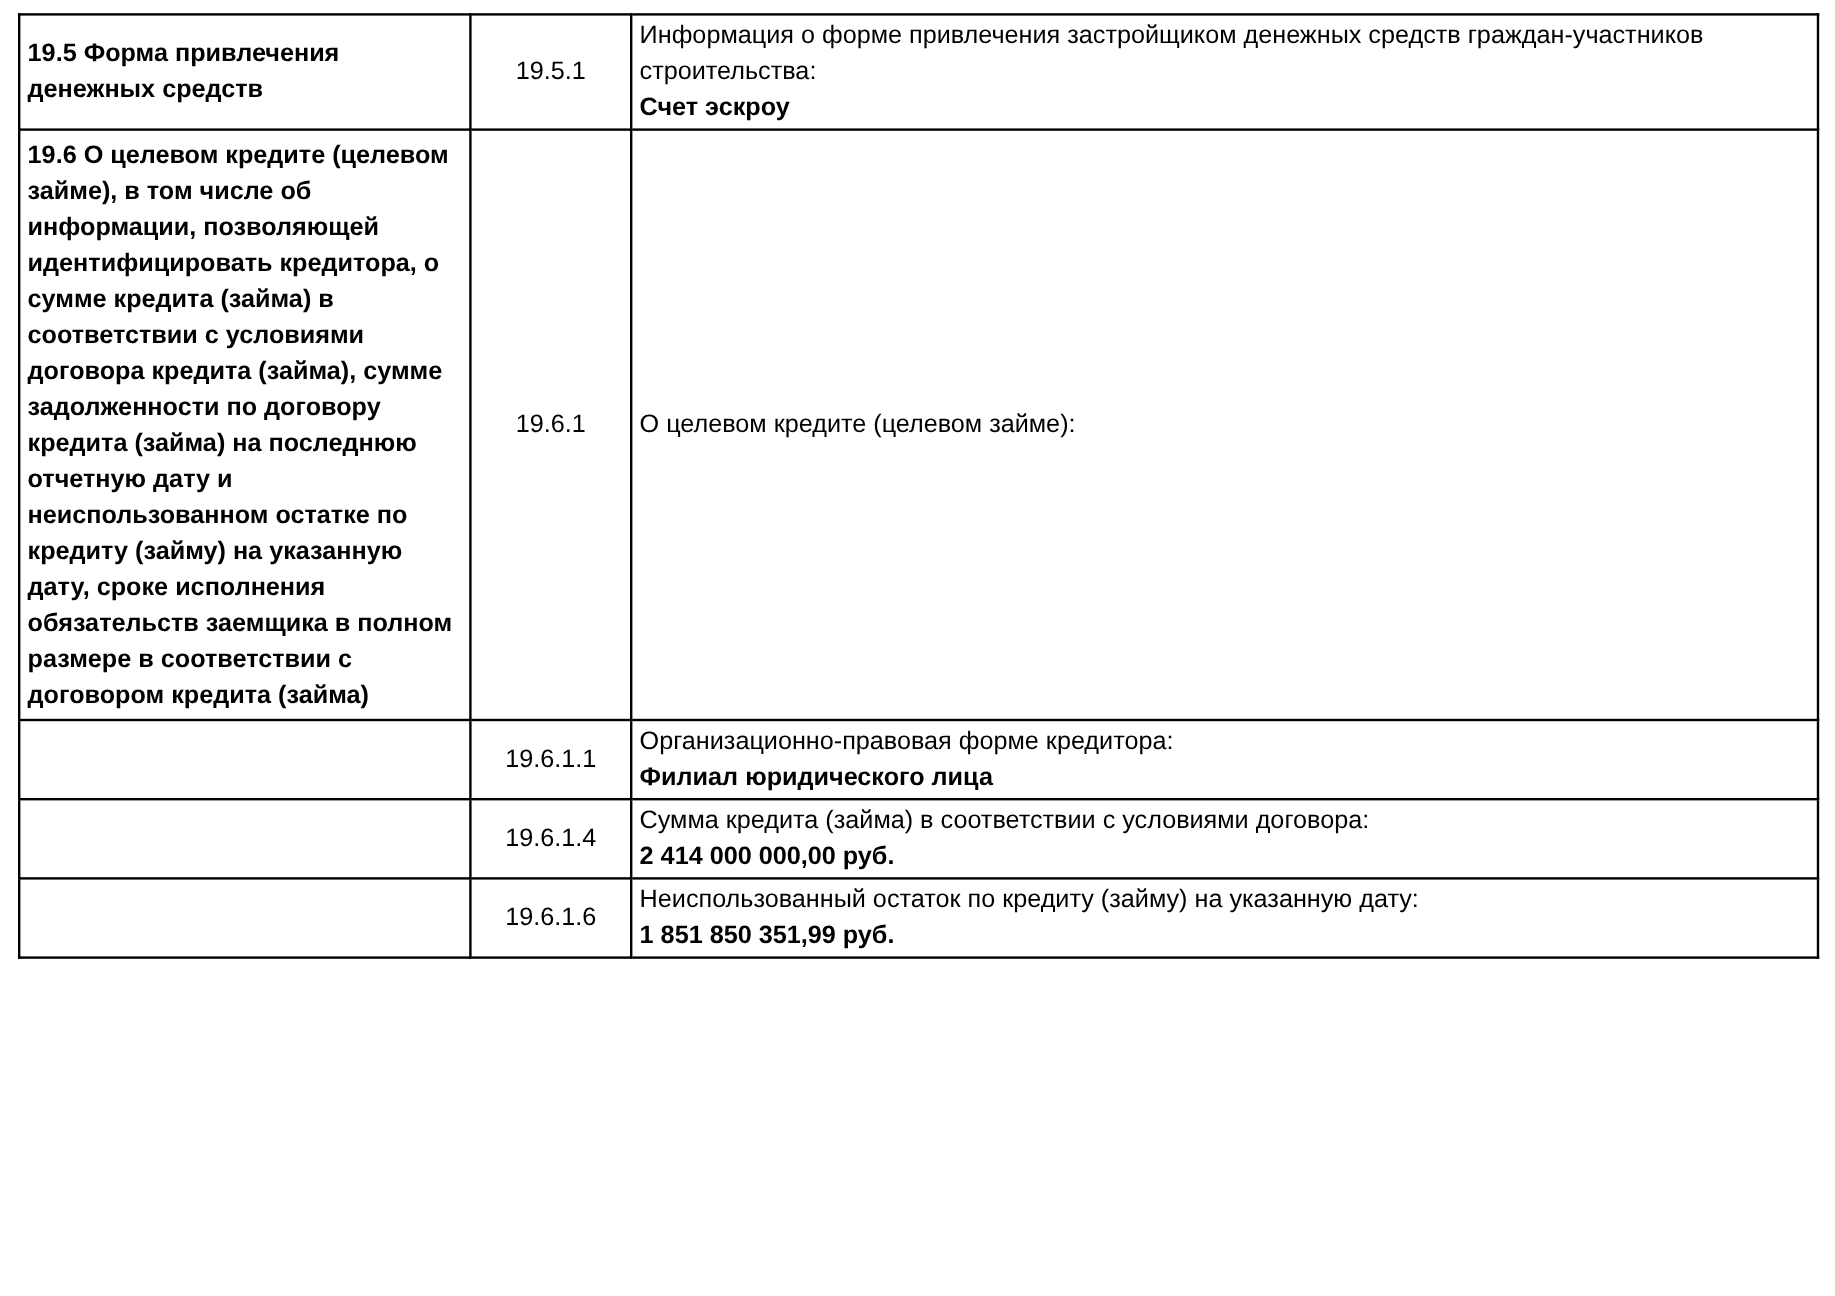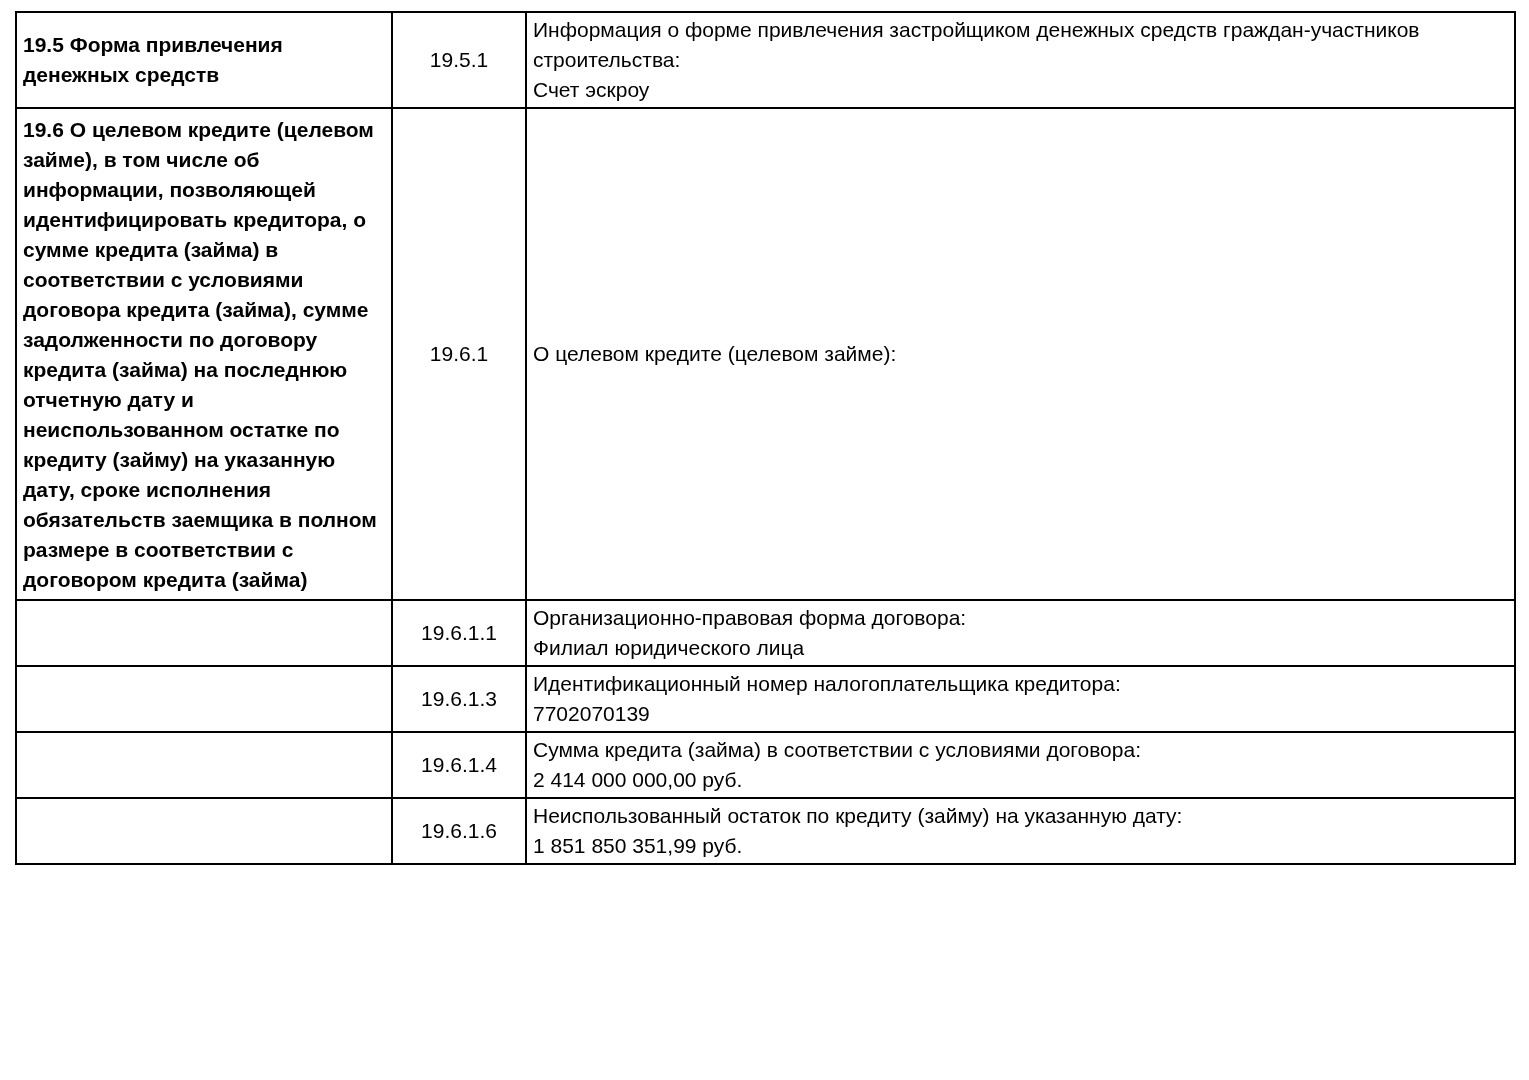--- a/index.html
+++ b/index.html
@@ -37,21 +37,21 @@
   tr.row-h1 { height: 92px; }
   tr.row-h2 { height: 492px; }
   tr.row-h3 { height: 66px; }
 
   td.section-cell { vertical-align: middle; padding-left: 7px; font-weight: bold; }
   tr.row-h2 td.section-cell { vertical-align: top; padding-top: 6px; }
   td.number-cell { vertical-align: middle; text-align: center; }
   td.content-cell { vertical-align: middle; }
 
   .field-label { font-weight: normal; }
-  .field-value { font-weight: normal; }
+  .field-value { font-weight: bold; }
 </style>
 </head>
 <body>
 
 <table class="decl">
   <colgroup>
     <col class="c-section">
     <col class="c-number">
     <col class="c-content">
   </colgroup>
@@ -69,30 +69,22 @@
       <td class="number-cell">19.6.1</td>
       <td class="content-cell">
         <div class="field-label">О целевом кредите (целевом займе):</div>
         <div class="field-value"></div>
       </td>
     </tr>
     <tr class="row-h3">
       <td class="section-cell"></td>
       <td class="number-cell">19.6.1.1</td>
       <td class="content-cell">
-        <div class="field-label">Организационно-правовая форма договора:</div>
+        <div class="field-label">Организационно-правовая форме кредитора:</div>
         <div class="field-value">Филиал юридического лица</div>
-      </td>
-    </tr>
-    <tr class="row-h3">
-      <td class="section-cell"></td>
-      <td class="number-cell">19.6.1.3</td>
-      <td class="content-cell">
-        <div class="field-label">Идентификационный номер налогоплательщика кредитора:</div>
-        <div class="field-value">7702070139</div>
       </td>
     </tr>
     <tr class="row-h3">
       <td class="section-cell"></td>
       <td class="number-cell">19.6.1.4</td>
       <td class="content-cell">
         <div class="field-label">Сумма кредита (займа) в соответствии с условиями договора:</div>
         <div class="field-value">2 414 000 000,00 руб.</div>
       </td>
     </tr>

